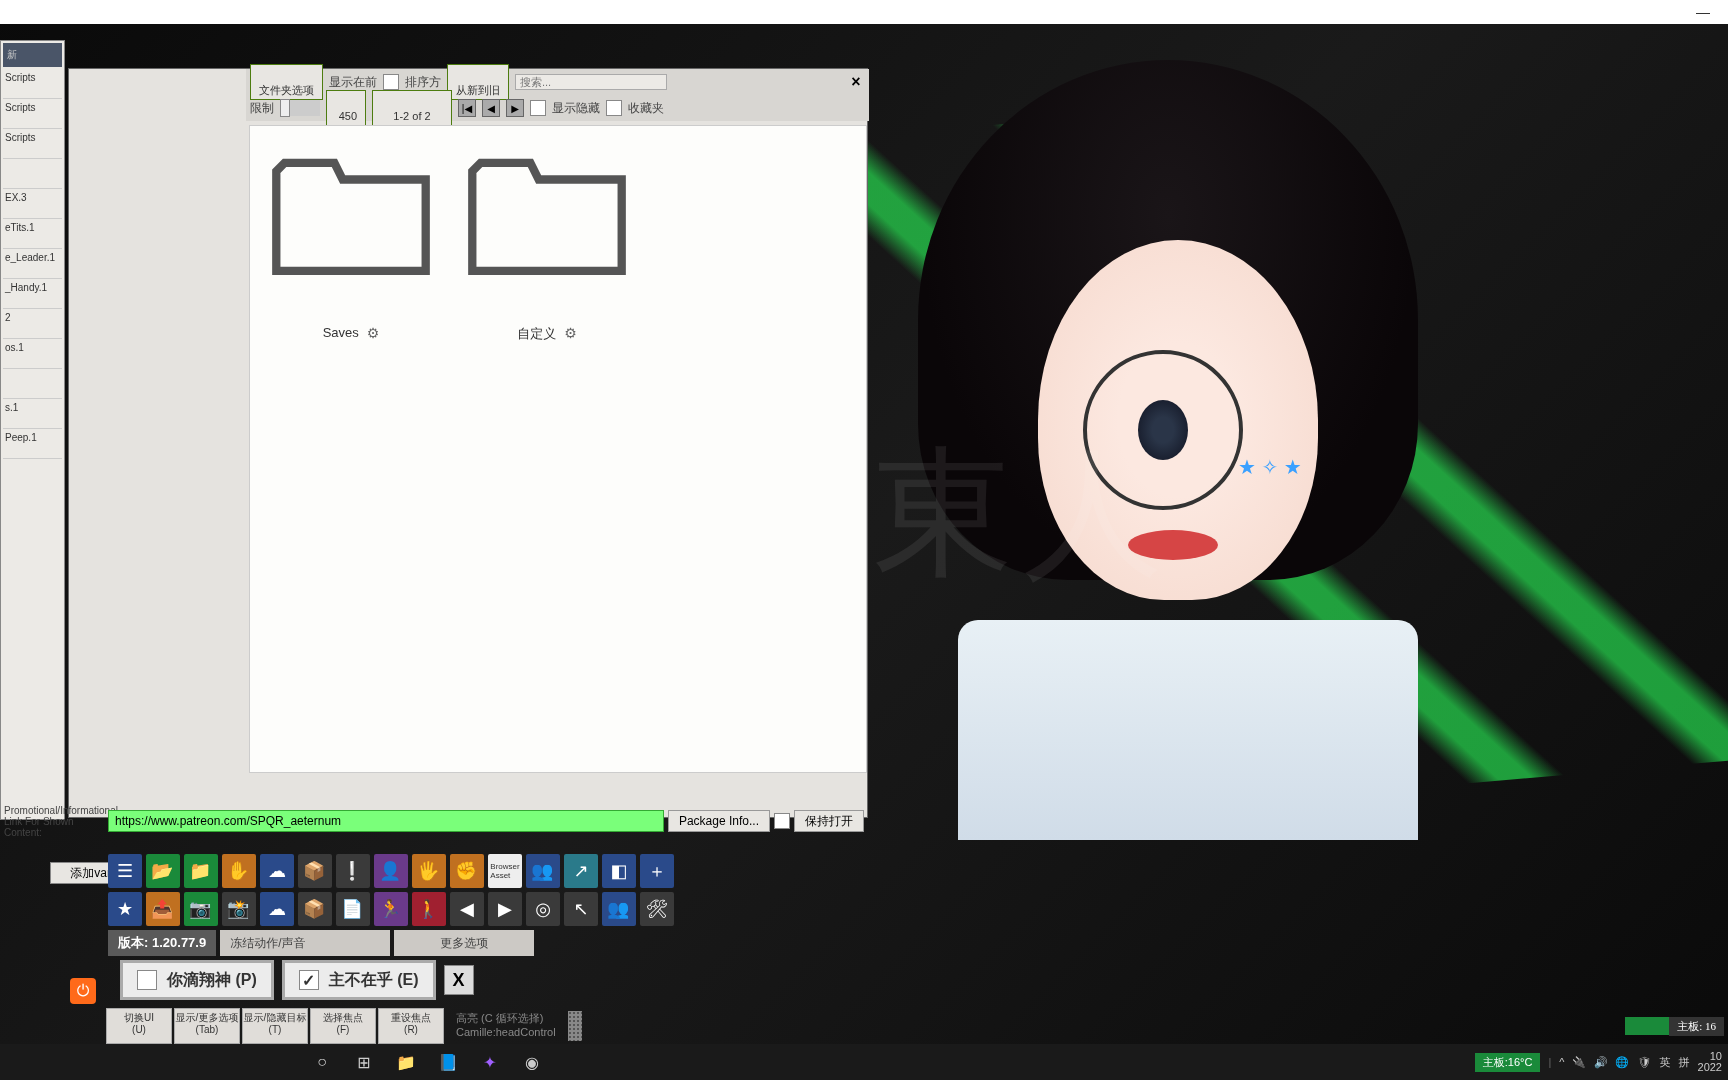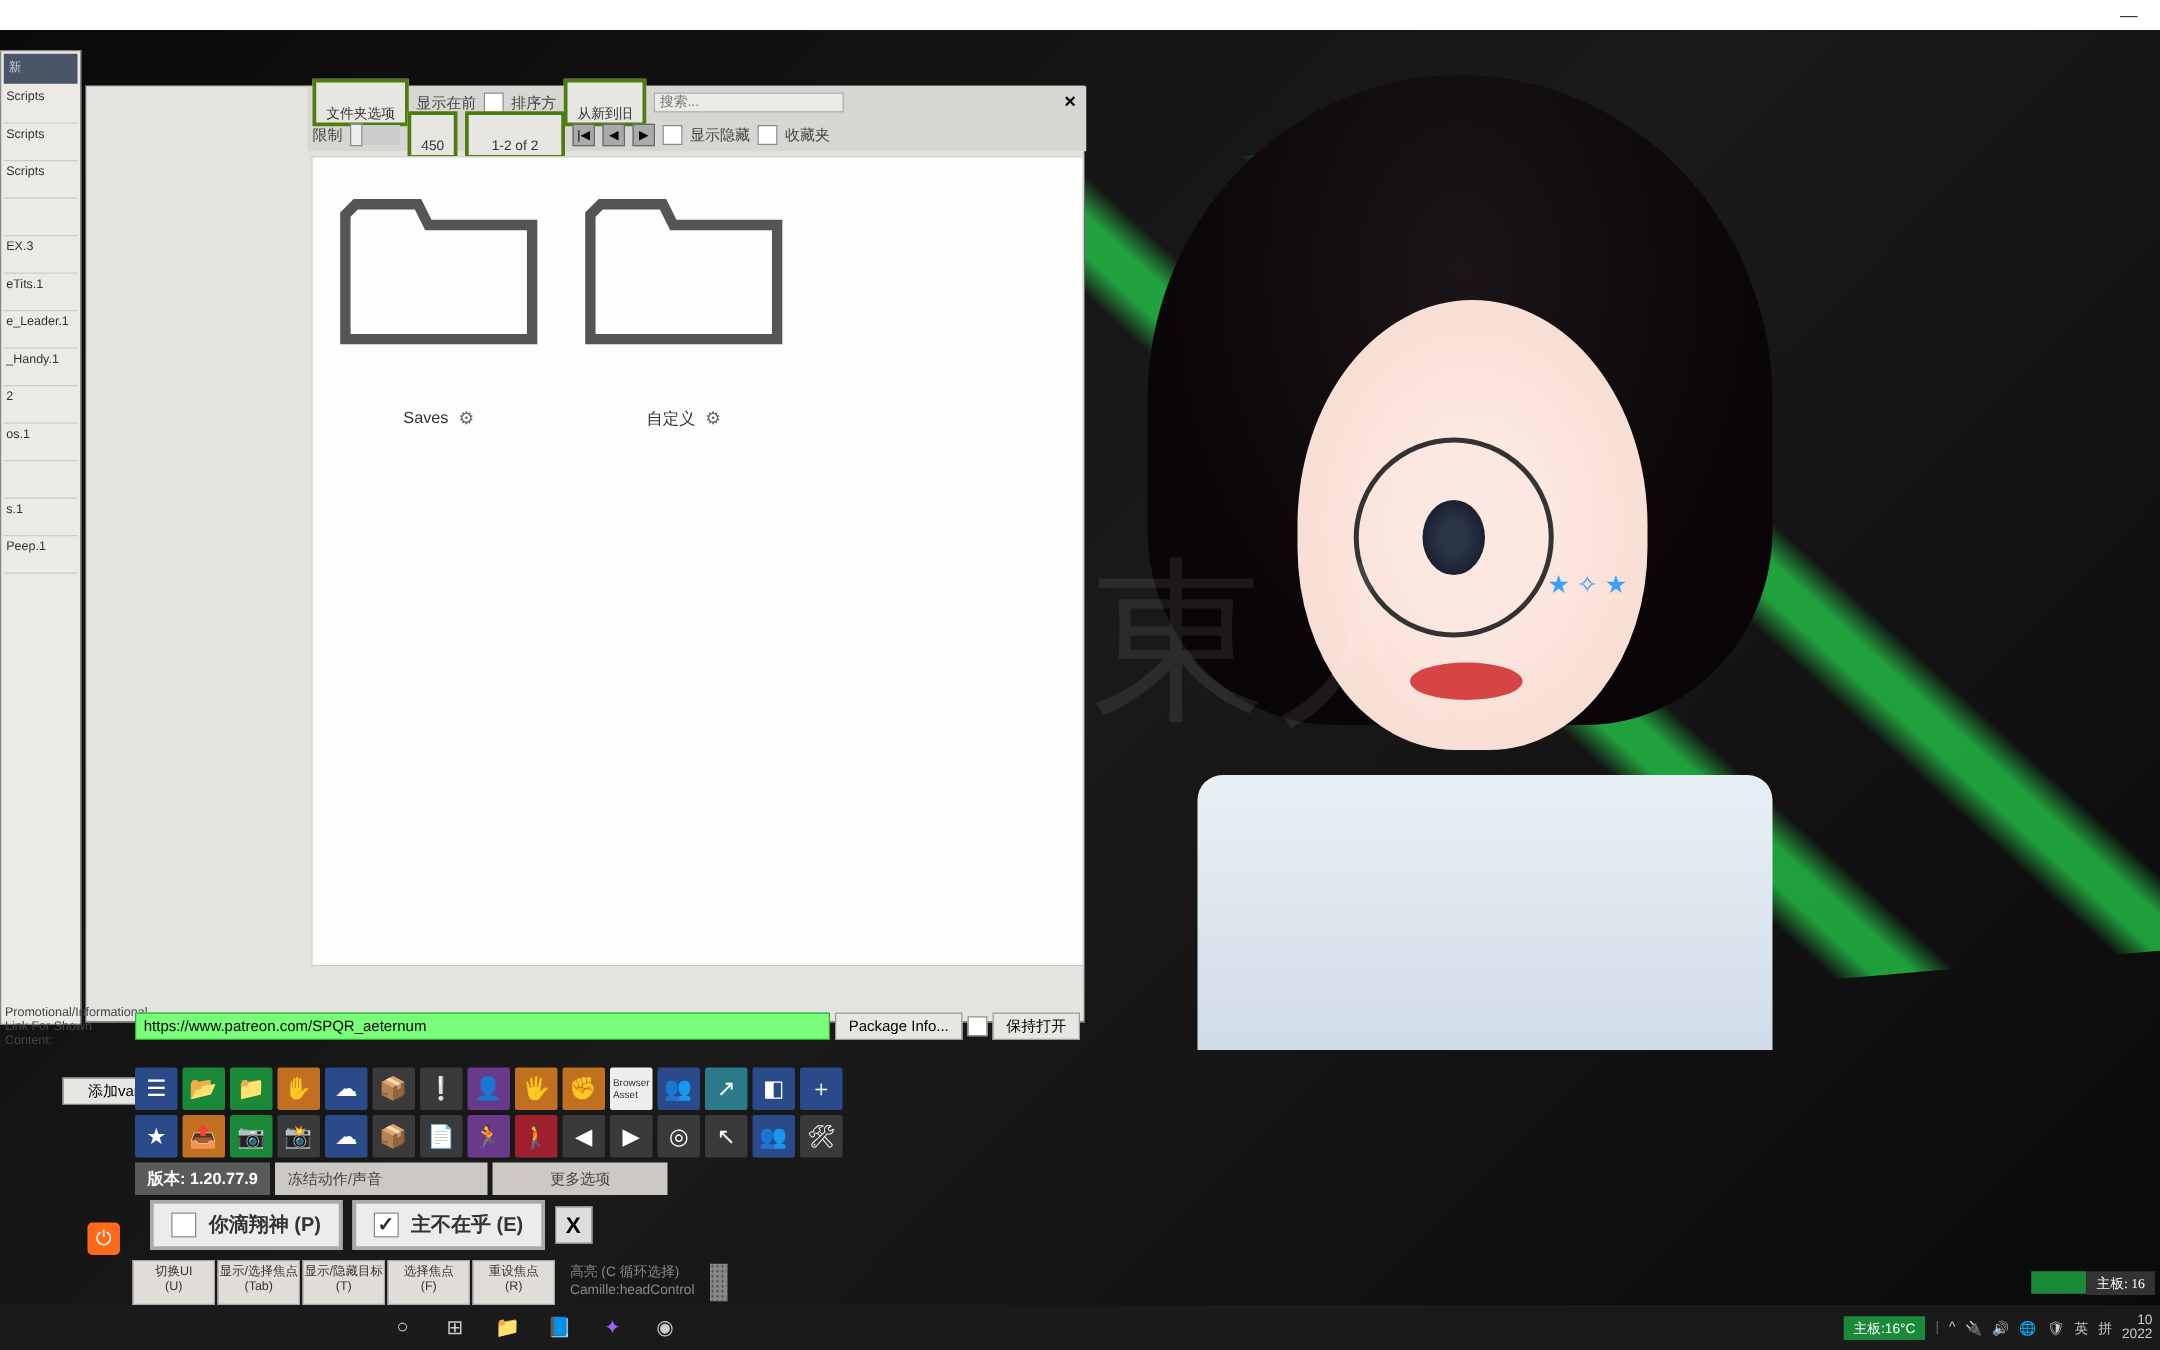--- a/index.html
+++ b/index.html
@@ -30,21 +30,21 @@
 .left-panel .row { height:30px; line-height:12px; padding:3px 2px; border-bottom:1px solid #ccc; overflow:hidden; }
 
 
 .file-dialog { position:absolute; left:68px; top:68px; width:800px; height:750px; background:#e5e3df; border:1px solid #666; }
 .tree-panel { position:absolute; left:0; top:0; width:177px; height:704px; background:#6f82a8; border:3px solid #486090; }
 .tree-header { height:28px; line-height:28px; color:#fff; font-size:13px; padding-left:6px; }
 .tree-item { background:#eceae6; height:18px; line-height:18px; font-size:11px; color:#333; padding-left:4px; margin:1px 3px; cursor:pointer; }
 
 .dialog-top { position:absolute; left:177px; top:0; width:623px; height:52px; background:#d8d6d2; }
 .dialog-row { display:flex; align-items:center; height:26px; gap:6px; padding:0 4px; }
-.d-btn { background:#e8e6e2; border:3px solid #4d7c0f; height:36px; line-height:18px; font-size:11px; padding:16px 8px; color:#333; cursor:pointer; }
+.d-btn { background:#e8e6e2; border:1px solid #4d7c0f; height:36px; line-height:18px; font-size:11px; padding:16px 8px; color:#333; cursor:pointer; }
 .d-label { font-size:12px; color:#444; }
 .d-input { background:#eceae6; border:1px solid #aaa; height:16px; font-size:11px; padding:0 4px; flex:1; }
 .slider { width:40px; height:16px; background:#ccc; position:relative; }
 .slider-handle { position:absolute; left:0; top:-1px; width:10px; height:18px; background:#eee; border:1px solid #888; }
 .nav-arrow { width:18px; height:18px; background:#aaa; border:1px solid #666; display:flex; align-items:center; justify-content:center; font-size:10px; cursor:pointer; }
 .chk { width:16px; height:16px; border:1px solid #888; background:#fff; }
 .close-x { position:absolute; right:4px; top:4px; width:18px; height:18px; font-size:16px; font-weight:bold; cursor:pointer; text-align:center; }
 
 .folder-area { position:absolute; left:180px; top:56px; width:618px; height:648px; background:#fdfdfb; border:1px solid #ccc; padding:10px; display:flex; gap:14px; align-content:flex-start; flex-wrap:wrap; }
 .folder-item { width:182px; height:200px; display:flex; flex-direction:column; align-items:center; }
@@ -245,21 +245,21 @@
     </div>
     <div class="toggle-box">
       <div class="chk2">✓</div>
       <span>主不在乎 (E)</span>
     </div>
     <div class="x-btn">X</div>
   </div>
 
   <div class="help-row">
     <div class="help-cell"><span>切换UI</span><br><span>(U)</span></div>
-    <div class="help-cell"><span>显示/选择焦点</span><br><span>(Tab)</span></div>
+    <div class="help-cell"><span>显示/更多选项</span><br><span>(Tab)</span></div>
     <div class="help-cell"><span>显示/隐藏目标</span><br><span>(T)</span></div>
     <div class="help-cell"><span>选择焦点</span><br><span>(F)</span></div>
     <div class="help-cell"><span>重设焦点</span><br><span>(R)</span></div>
     <div class="help-text">
       <div>高亮 (C 循环选择)</div>
       <div>Camille:headControl</div>
     </div>
     <div class="grab"></div>
   </div>
 </div>

